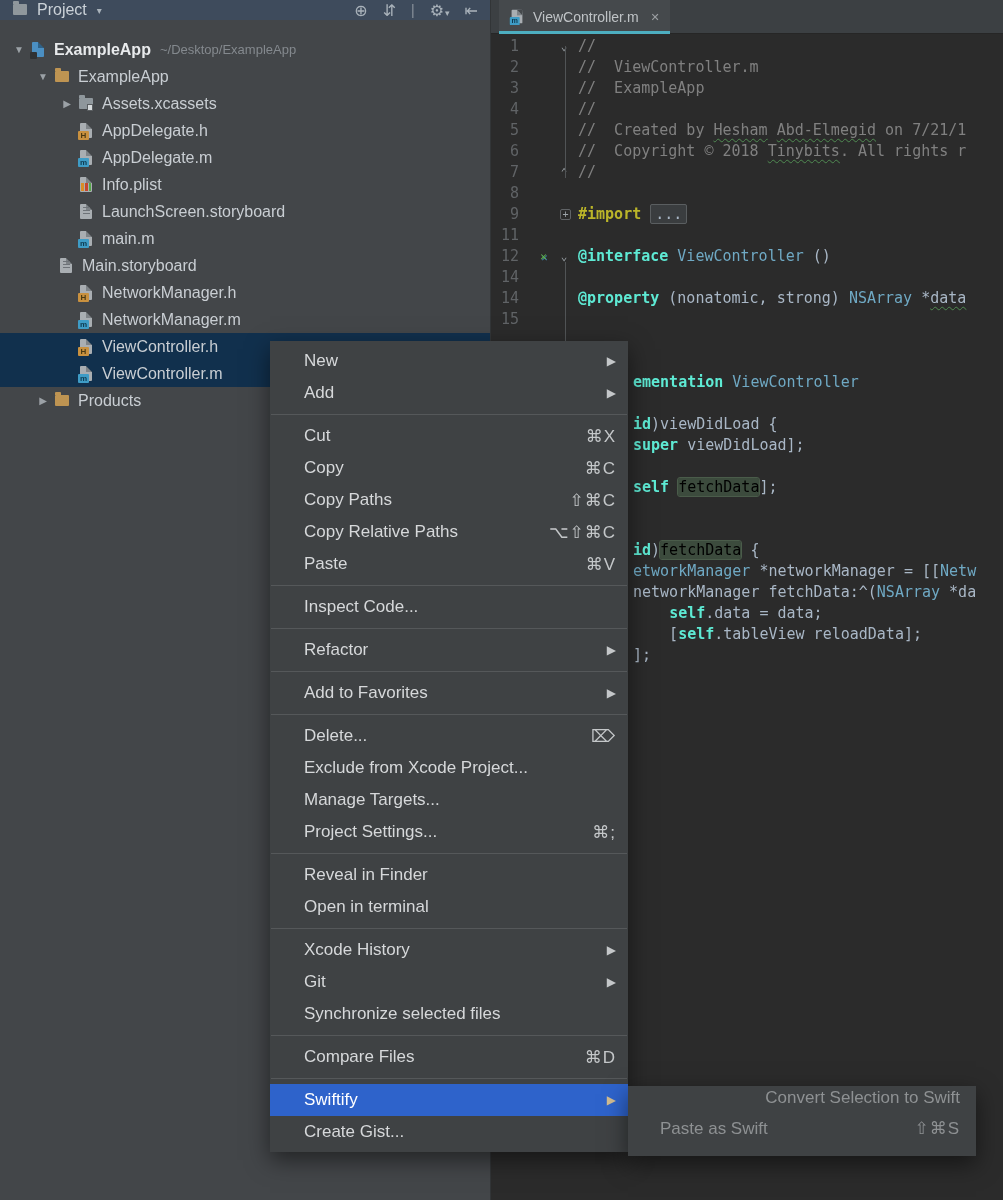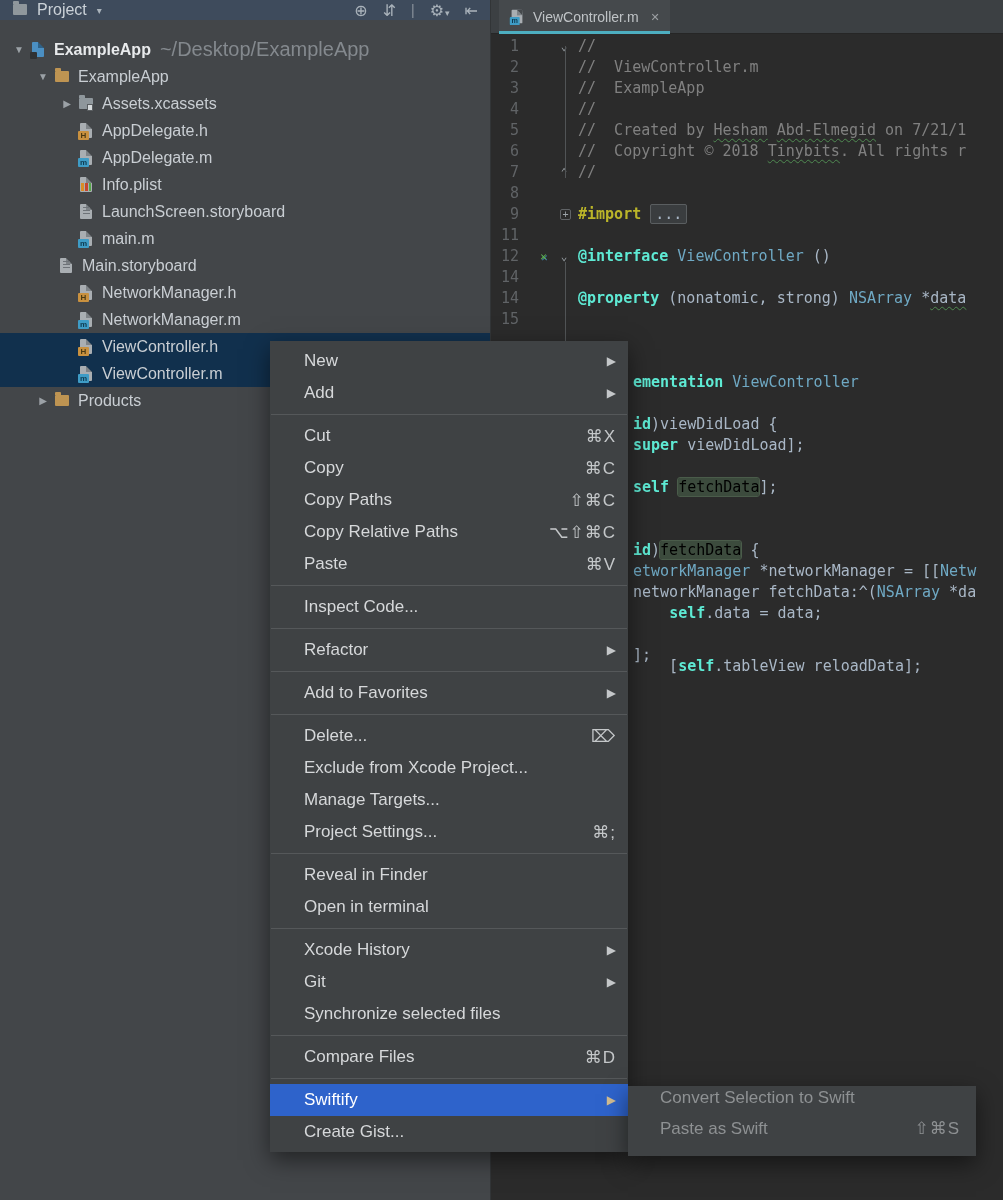--- a/index.html
+++ b/index.html
@@ -17,21 +17,21 @@
               color:#A9B2BA; font-size:16px; }
   .ph-icons .tbi { cursor:default; }
   .ph-icons .divider { color:#8B949C; font-size:14px; }
   .gear-caret { font-size:9px; margin-left:1px; }
 
   .tree { position:absolute; top:36px; left:0; right:0; }
   .tree-row { height:27px; display:flex; align-items:center; font-size:16px; color:#C9CED3; white-space:nowrap; }
   .tree-row.selected { background:#11304D; }
   .tr-arrow { width:22px; text-align:center; font-size:10px; color:#9BA1A6; flex:none; }
   .tr-label.bold { font-weight:bold; color:#E8EAEC; }
-  .tr-suffix { margin-left:9px; color:#84898E; font-size:20px; }
+  .tr-suffix { margin-left:9px; color:#84898E; font-size:13px; }
 
   
   .ic { position:relative; width:16px; height:16px; margin-right:8px; flex:none; display:inline-block; }
   .pg { position:absolute; left:2px; top:0; width:12px; height:15px; background:#A9AEB2; border-radius:1px; }
   .pg::before { content:''; position:absolute; top:0; right:0; border-style:solid; border-width:3px;
                 border-color:#434649 #434649 #7E8387 #7E8387; }
   .tree-row.selected .pg::before { border-color:#11304D #11304D #7E8387 #7E8387; }
   .pg.blue { background:#4B8FC2; }
   .pg.blue::before { border-color:#434649 #434649 #2E6187 #2E6187; }
   .bdg { position:absolute; left:0; bottom:-1px; width:11px; height:9px; border-radius:1px;
@@ -91,21 +91,21 @@
   .mi { height:32px; display:flex; align-items:center; padding:0 12px 0 34px; }
   .mi .sc { margin-left:auto; color:#C4C7C9; letter-spacing:1px; }
   .mi .arr { margin-left:auto; color:#C4C7C9; font-size:12px; }
   .mi.hl-row { background:#2E63CB; color:#FFFFFF; }
   .mi.hl-row .arr { color:#D2BC90; }
   .msep { height:1px; background:#55585A; margin:5px 1px; }
 
   .sub-menu { position:absolute; left:628px; top:1086px; width:348px; padding:4px 0;
               background:#3F4244; box-shadow:0 8px 22px rgba(0,0,0,.5); z-index:11;
               font-size:17px; }
-  .smi { height:31px; display:flex; align-items:center; padding:0 16px 16px 32px; color:#8E9193; }
+  .smi { height:31px; display:flex; align-items:center; padding:0 16px 16px 32px; color:#8E9193;justify-content:flex-end; }
   .smi.hl-row { background:#2E63CB; color:#FFFFFF; font-weight:500; }
   .smi .sc { margin-left:auto; letter-spacing:1px; }
 </style>
 </head>
 <body>
 
 <div class="screen">
 
   <aside class="project-panel">
     <div class="panel-header">
@@ -257,21 +257,21 @@
         <div class="fold-line" style="top: 46px; height: 132px;"></div>
         <div class="fold-line" style="top: 262px; height: 80px;"></div>
         <div class="code-frag" style="top: 372px;"><span class="kw">ementation</span><span class="df"> </span><span class="ty">ViewController</span></div>
         <div class="code-frag" style="top: 414px;"><span class="kw">id</span><span class="df">)viewDidLoad {</span></div>
         <div class="code-frag" style="top: 435px;"><span class="kw">super</span><span class="df"> viewDidLoad];</span></div>
         <div class="code-frag" style="top: 477px;"><span class="kw">self</span><span class="df"> </span><span class="hl">fetchData</span><span class="df">];</span></div>
         <div class="code-frag" style="top: 540px;"><span class="kw">id</span><span class="df">)</span><span class="hl">fetchData</span><span class="df"> {</span></div>
         <div class="code-frag" style="top: 582px;"><span class="df">networkManager fetchData:^(</span><span class="ty">NSArray</span><span class="df"> *da</span></div>
         <div class="code-frag" style="top: 561px;"><span class="ty">etworkManager</span><span class="df"> *networkManager = [[</span><span class="ty">Netw</span></div>
         <div class="code-frag" style="top: 603px;"><span class="df">    </span><span class="kw">self</span><span class="df">.data = data;</span></div>
-        <div class="code-frag" style="top: 656px; text-align: center;"><span class="df">    [</span><span class="kw">self</span><span class="df">.tableView reloadData];</span></div>
+        <div class="code-frag" style="top: 624px; text-align: center;"><span class="df">    [</span><span class="kw">self</span><span class="df">.tableView reloadData];</span></div>
         <div class="code-frag" style="top: 645px;"><span class="df">];</span></div>
       </div>
     <div class="tabbar">
       <div class="tab">
         <span class="ic">
             <span class="pg"></span>
             <span class="bdg m">m</span>
           </span>
         <span>ViewController.m</span>
         <span class="tab-close">✕</span>

